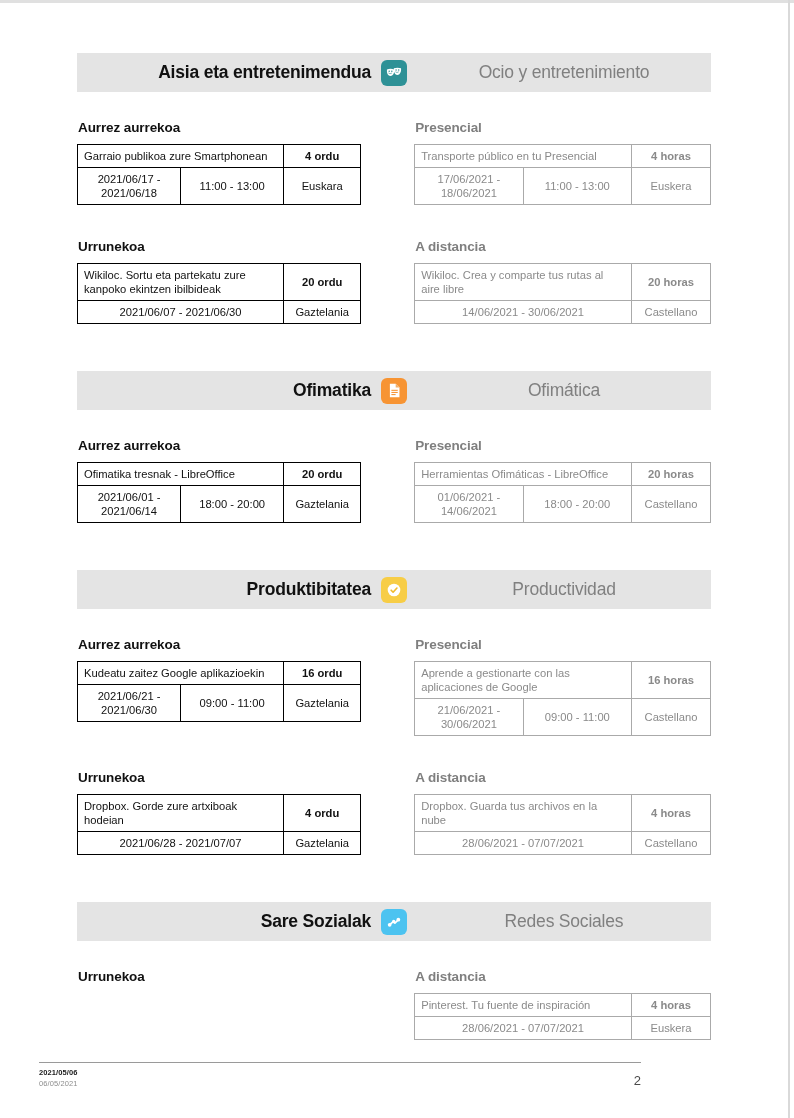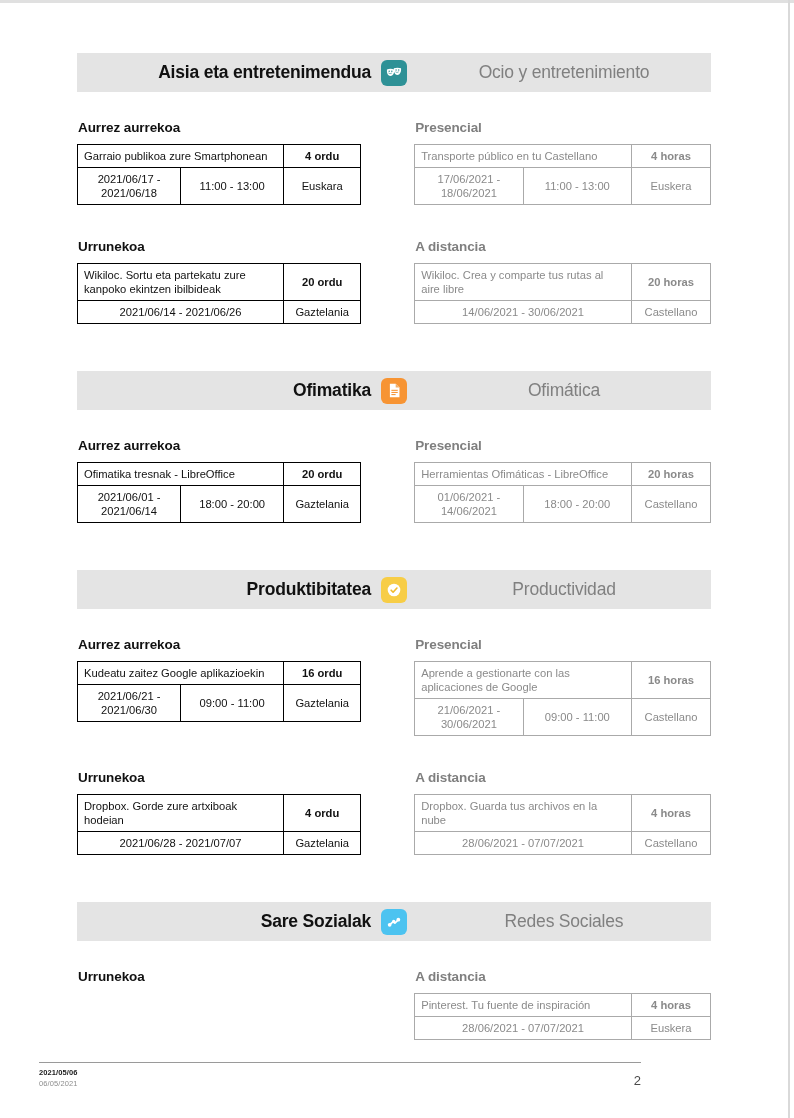--- a/index.html
+++ b/index.html
@@ -220,21 +220,21 @@
                   <td class="c-lang">Euskara</td>
                 </tr>
               </tbody>
             </table>
           </div>
           <div class="col col-es">
             <div class="mode-title">Presencial</div>
             <table class="course">
               <tbody>
                 <tr>
-                  <td class="c-title" colspan="2">Transporte público en tu Castellano</td>
+                  <td class="c-title" colspan="2">Transporte público en tu Presencial</td>
                   <td class="c-hours">4 horas</td>
                 </tr>
                 <tr>
                   <td class="c-dates">17/06/2021 - 18/06/2021</td>
                   <td class="c-time">11:00 - 13:00</td>
                   <td class="c-lang">Euskera</td>
                 </tr>
               </tbody>
             </table>
           </div>
@@ -243,21 +243,21 @@
         <div class="cols">
           <div class="col col-eu">
             <div class="mode-title">Urrunekoa</div>
             <table class="course">
               <tbody>
                 <tr>
                   <td class="c-title" colspan="2">Wikiloc. Sortu eta partekatu zure kanpoko ekintzen ibilbideak</td>
                   <td class="c-hours">20 ordu</td>
                 </tr>
                 <tr>
-                  <td class="c-dates" colspan="2">2021/06/14 - 2021/06/26</td>
+                  <td class="c-dates" colspan="2">2021/06/07 - 2021/06/30</td>
                   <td class="c-lang">Gaztelania</td>
                 </tr>
               </tbody>
             </table>
           </div>
           <div class="col col-es">
             <div class="mode-title">A distancia</div>
             <table class="course">
               <tbody>
                 <tr>

